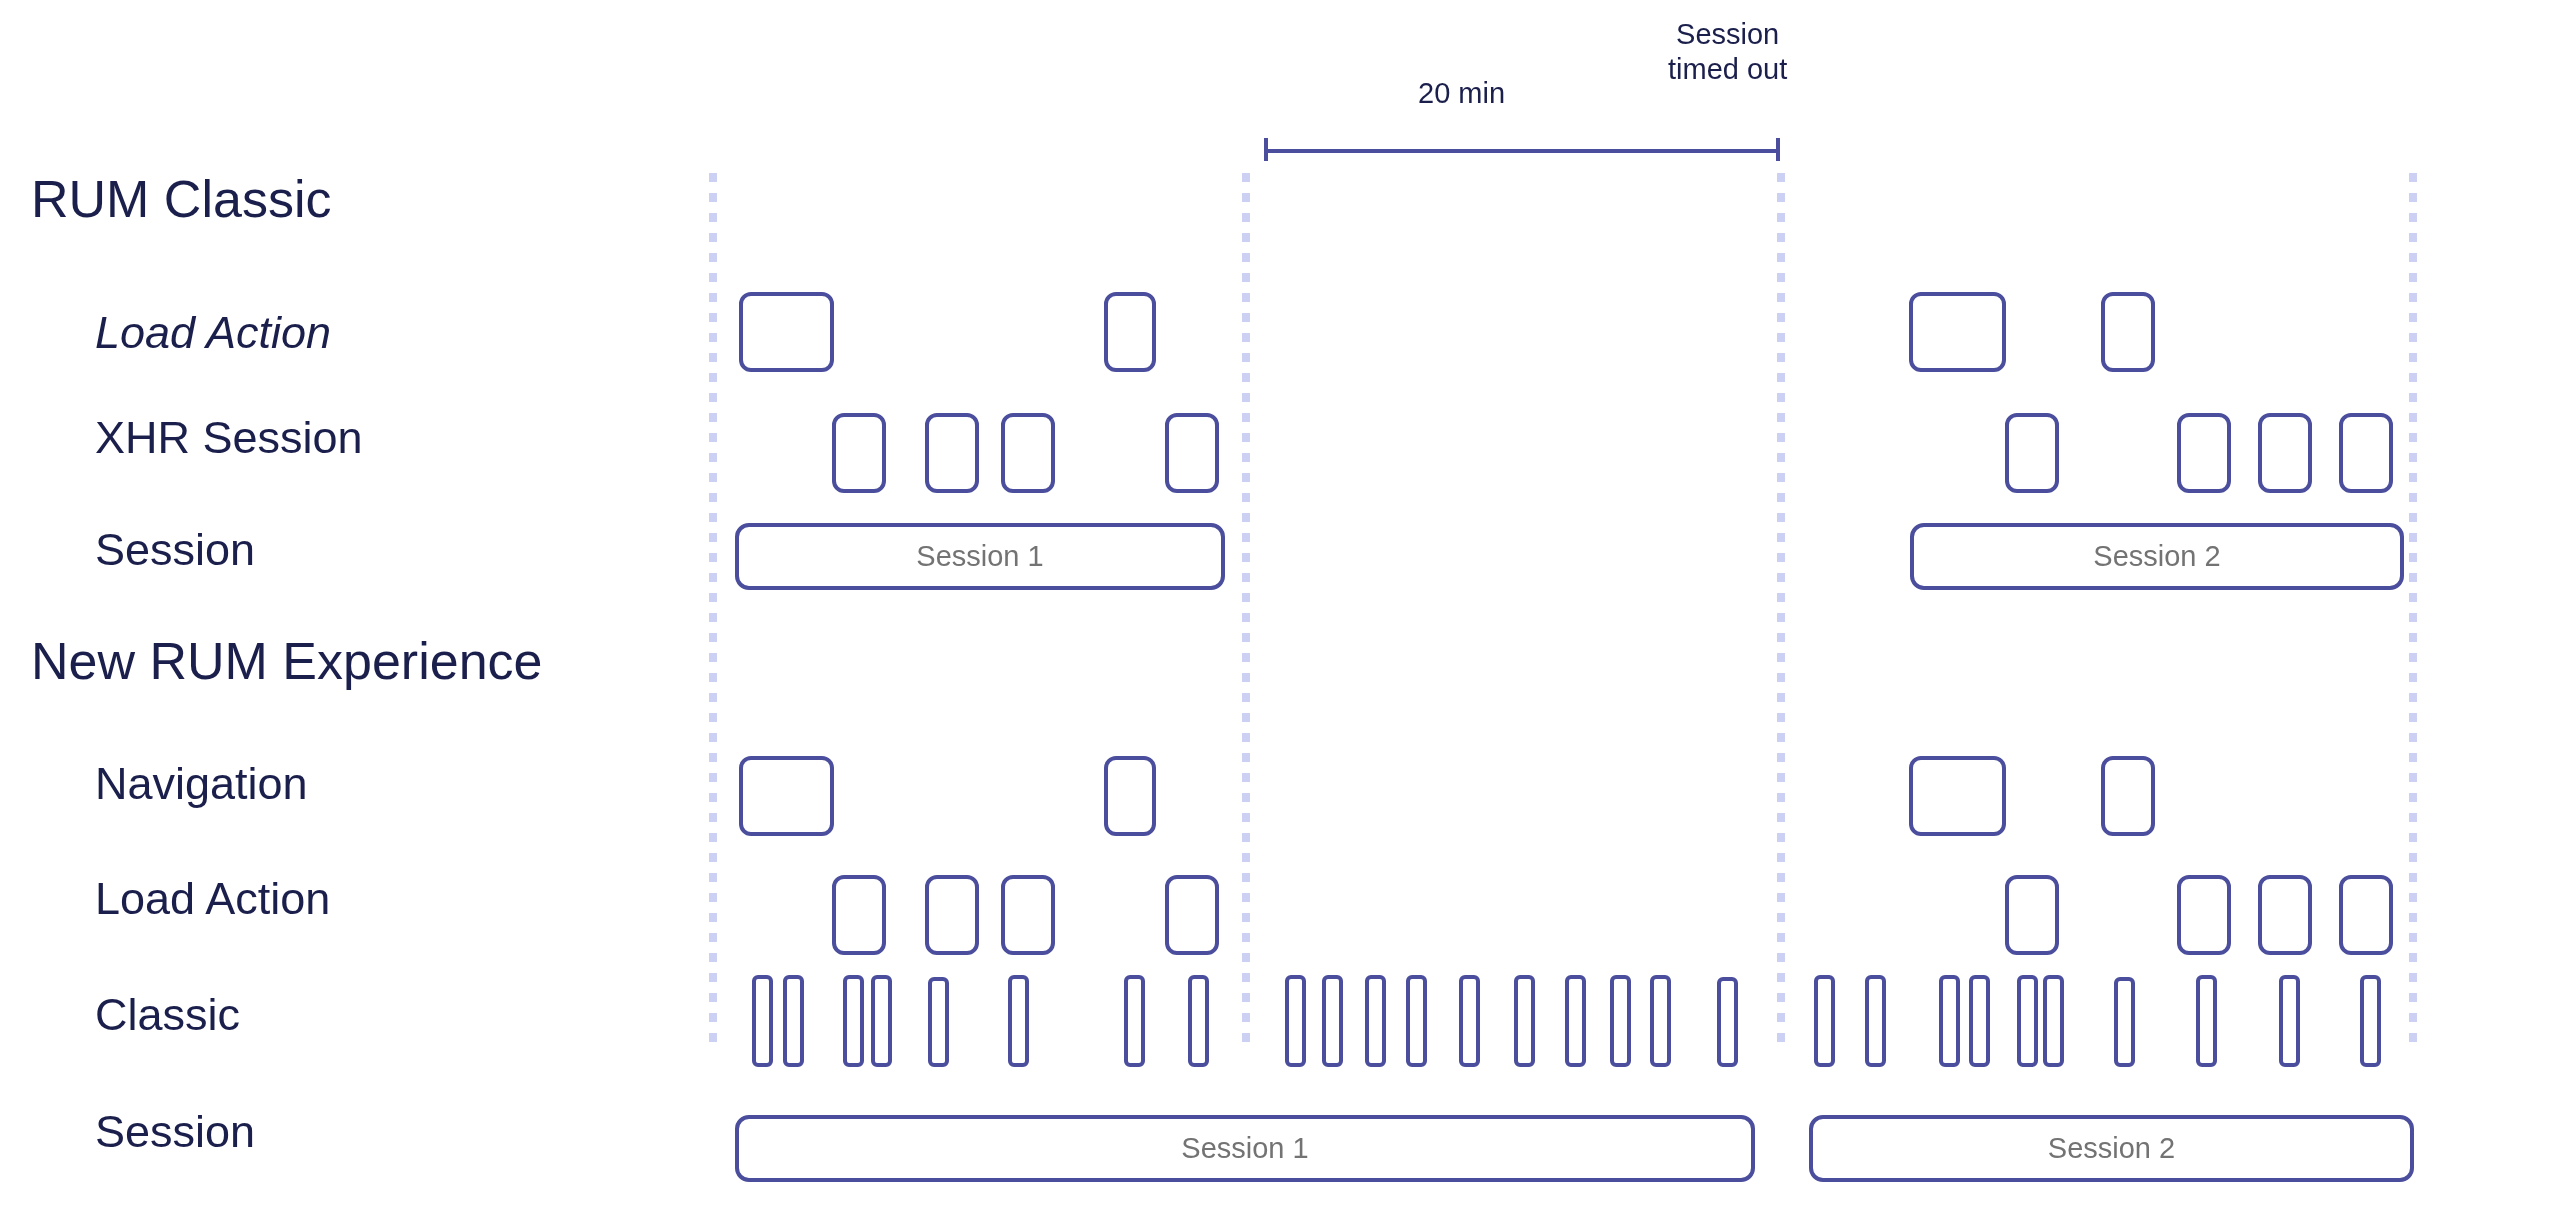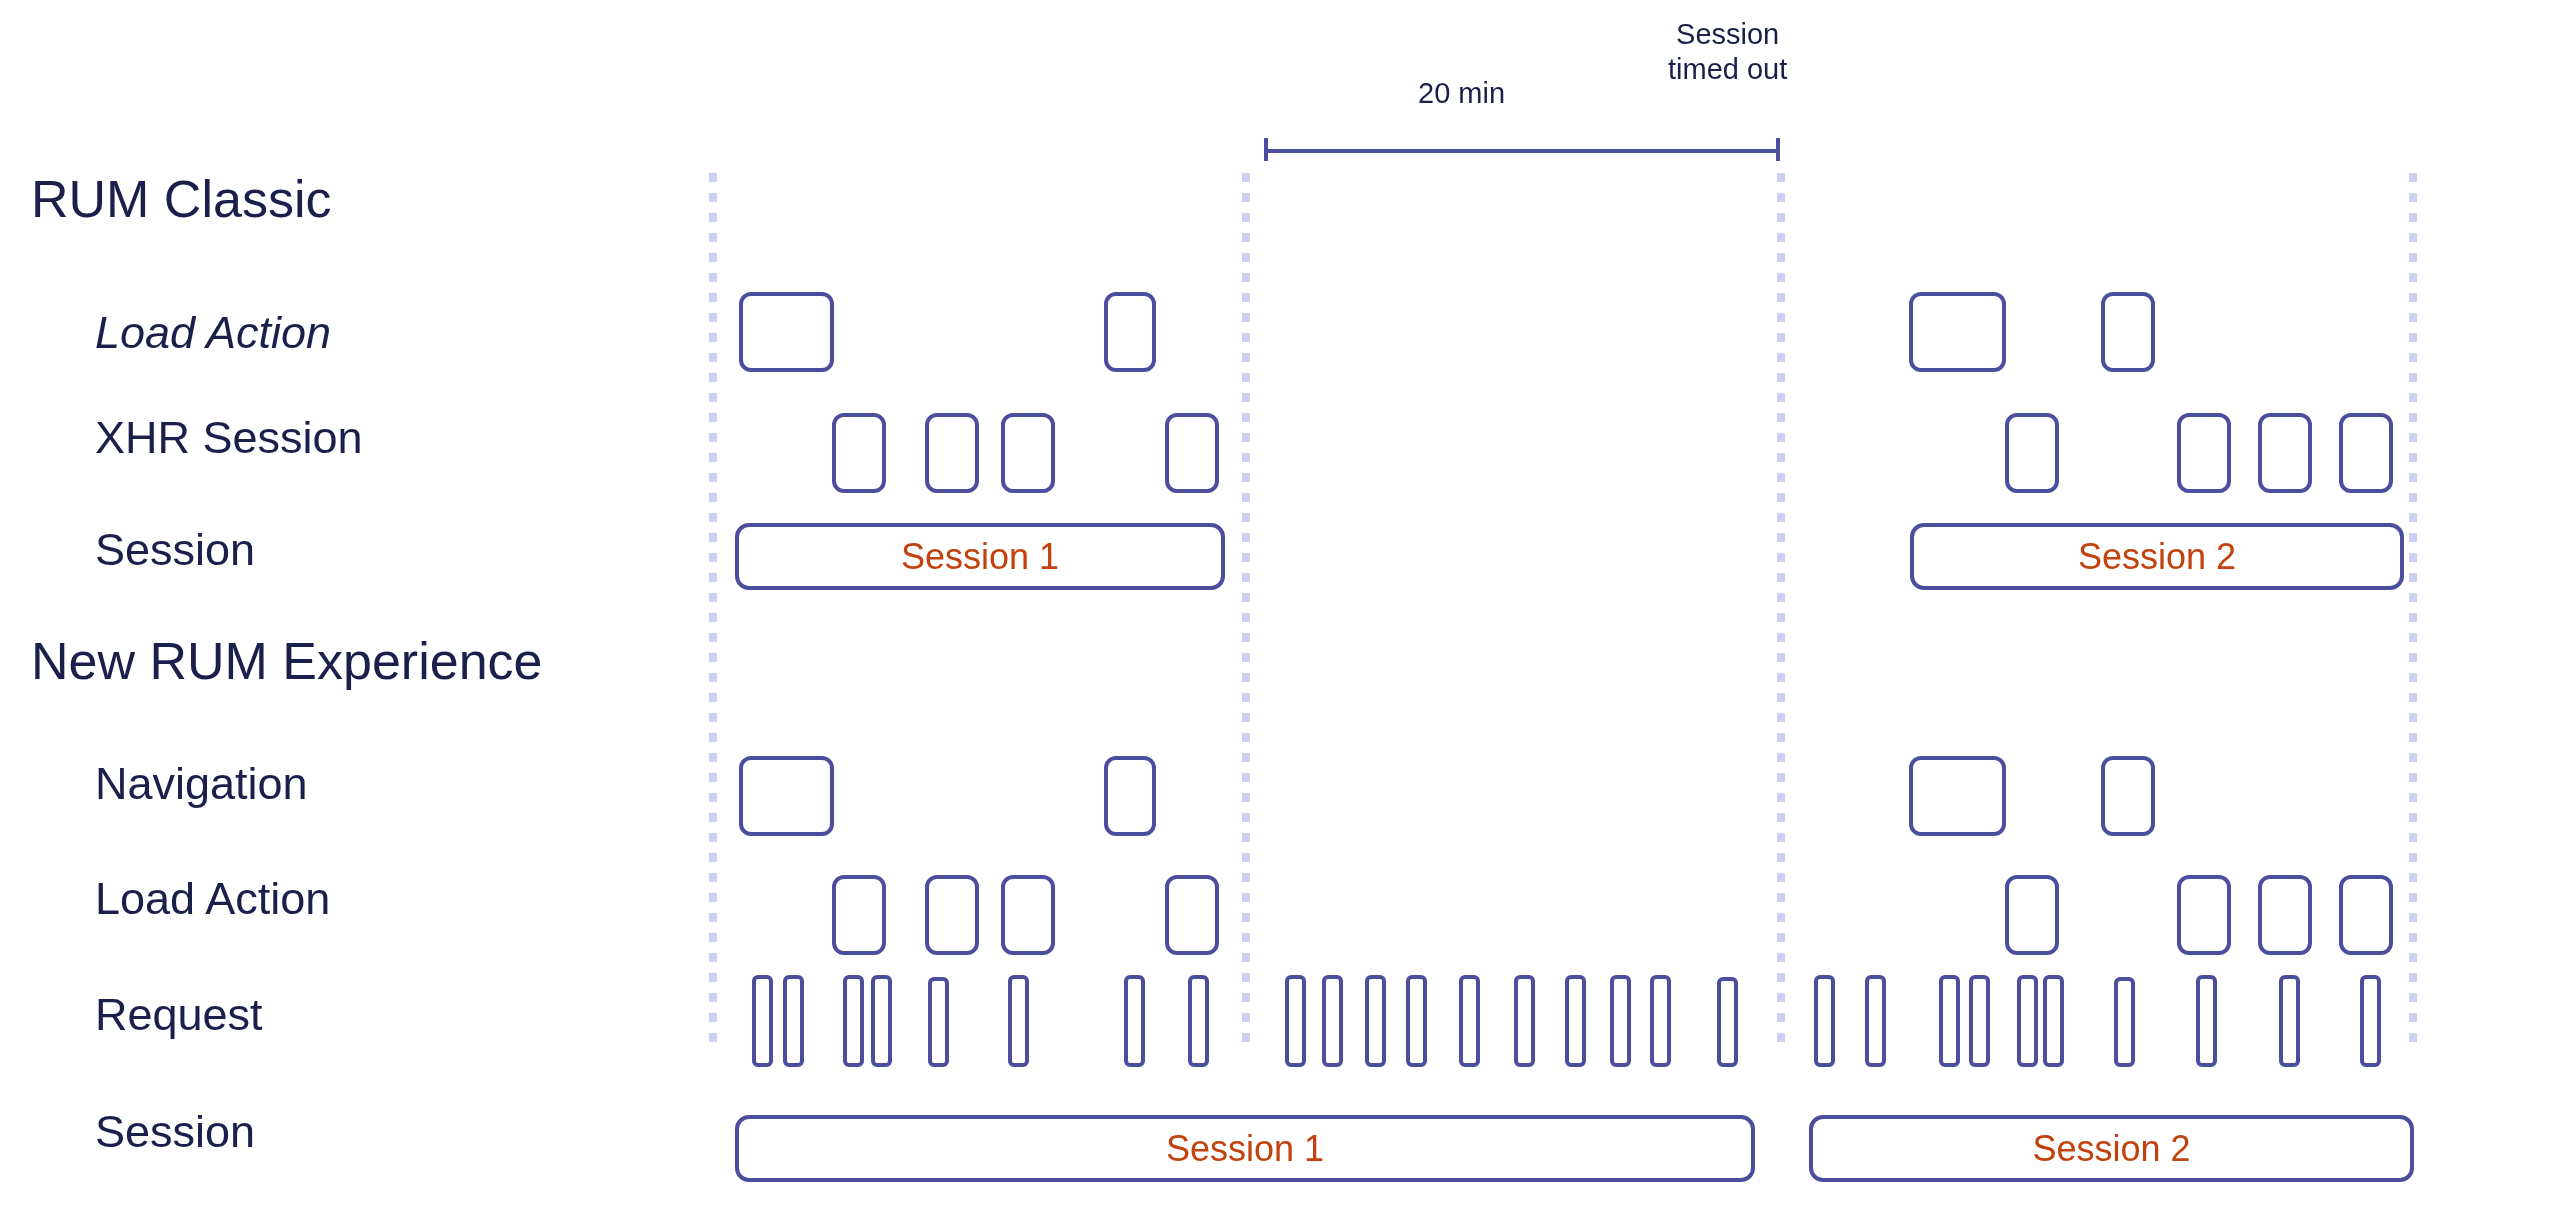--- a/index.html
+++ b/index.html
@@ -66,22 +66,22 @@
     position: absolute;
     box-sizing: border-box;
     border: 4.3px solid #4a4e9c;
     border-radius: 14px;
     background: #ffffff;
     display: flex;
     align-items: center;
     justify-content: center;
   }
   .sbar span {
-    font-size: 36px;
-    color: #c2410c;
+    font-size: 29px;
+    color: #737373;
     line-height: 1;
   }
 
   
   .meas-line {
     position: absolute;
     height: 3.5px;
     background: #4a4e9c;
   }
   .meas-tick {
@@ -126,21 +126,21 @@
       <div class="group-label" style="top: 173px;">RUM Classic</div>
       <div class="group-label" style="top: 635px;">New RUM Experience</div>
     </div>
 
   <div id="row-labels">
       <div class="row-label" style="top: 310px; font-style: italic;">Load Action</div>
       <div class="row-label" style="top: 415px;">XHR Session</div>
       <div class="row-label" style="top: 527px;">Session</div>
       <div class="row-label" style="top: 761px;">Navigation</div>
       <div class="row-label" style="top: 876px;">Load Action</div>
-      <div class="row-label" style="top: 992px;">Request</div>
+      <div class="row-label" style="top: 992px;">Classic</div>
       <div class="row-label" style="top: 1109px;">Session</div>
     </div>
 
   <div id="load-action-row">
       <div class="ebox" style="left: 739px; top: 292px; width: 95px; height: 80px;"></div>
       <div class="ebox" style="left: 1104px; top: 292px; width: 52px; height: 80px;"></div>
       <div class="ebox" style="left: 1909px; top: 292px; width: 97px; height: 80px;"></div>
       <div class="ebox" style="left: 2101px; top: 292px; width: 54px; height: 80px;"></div>
     </div>
   <div id="xhr-action-row">

